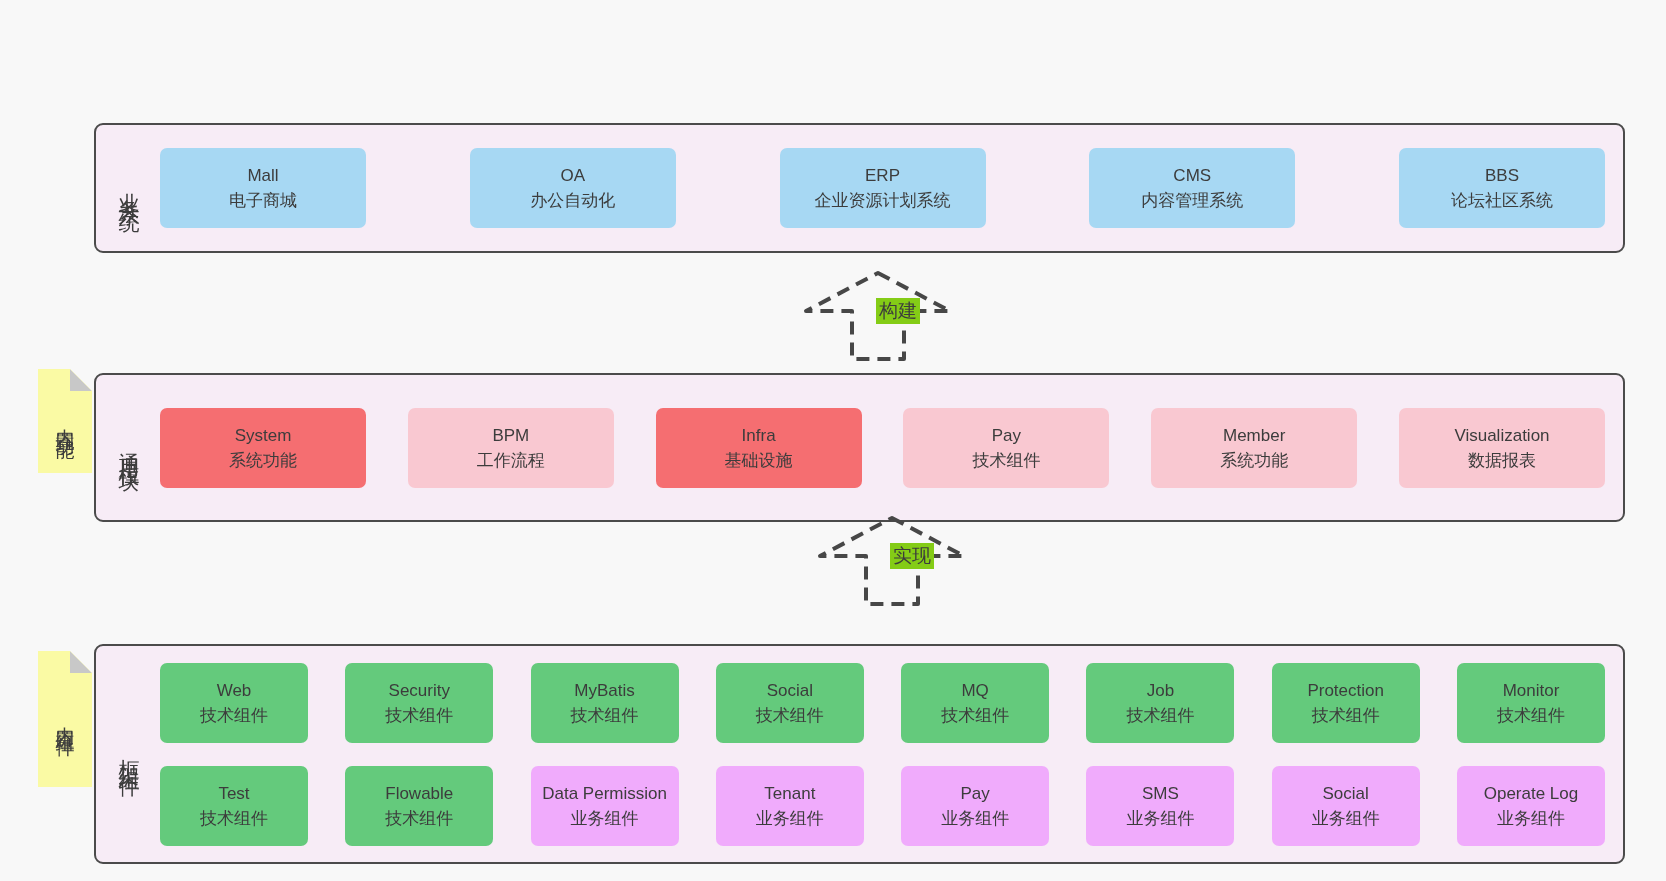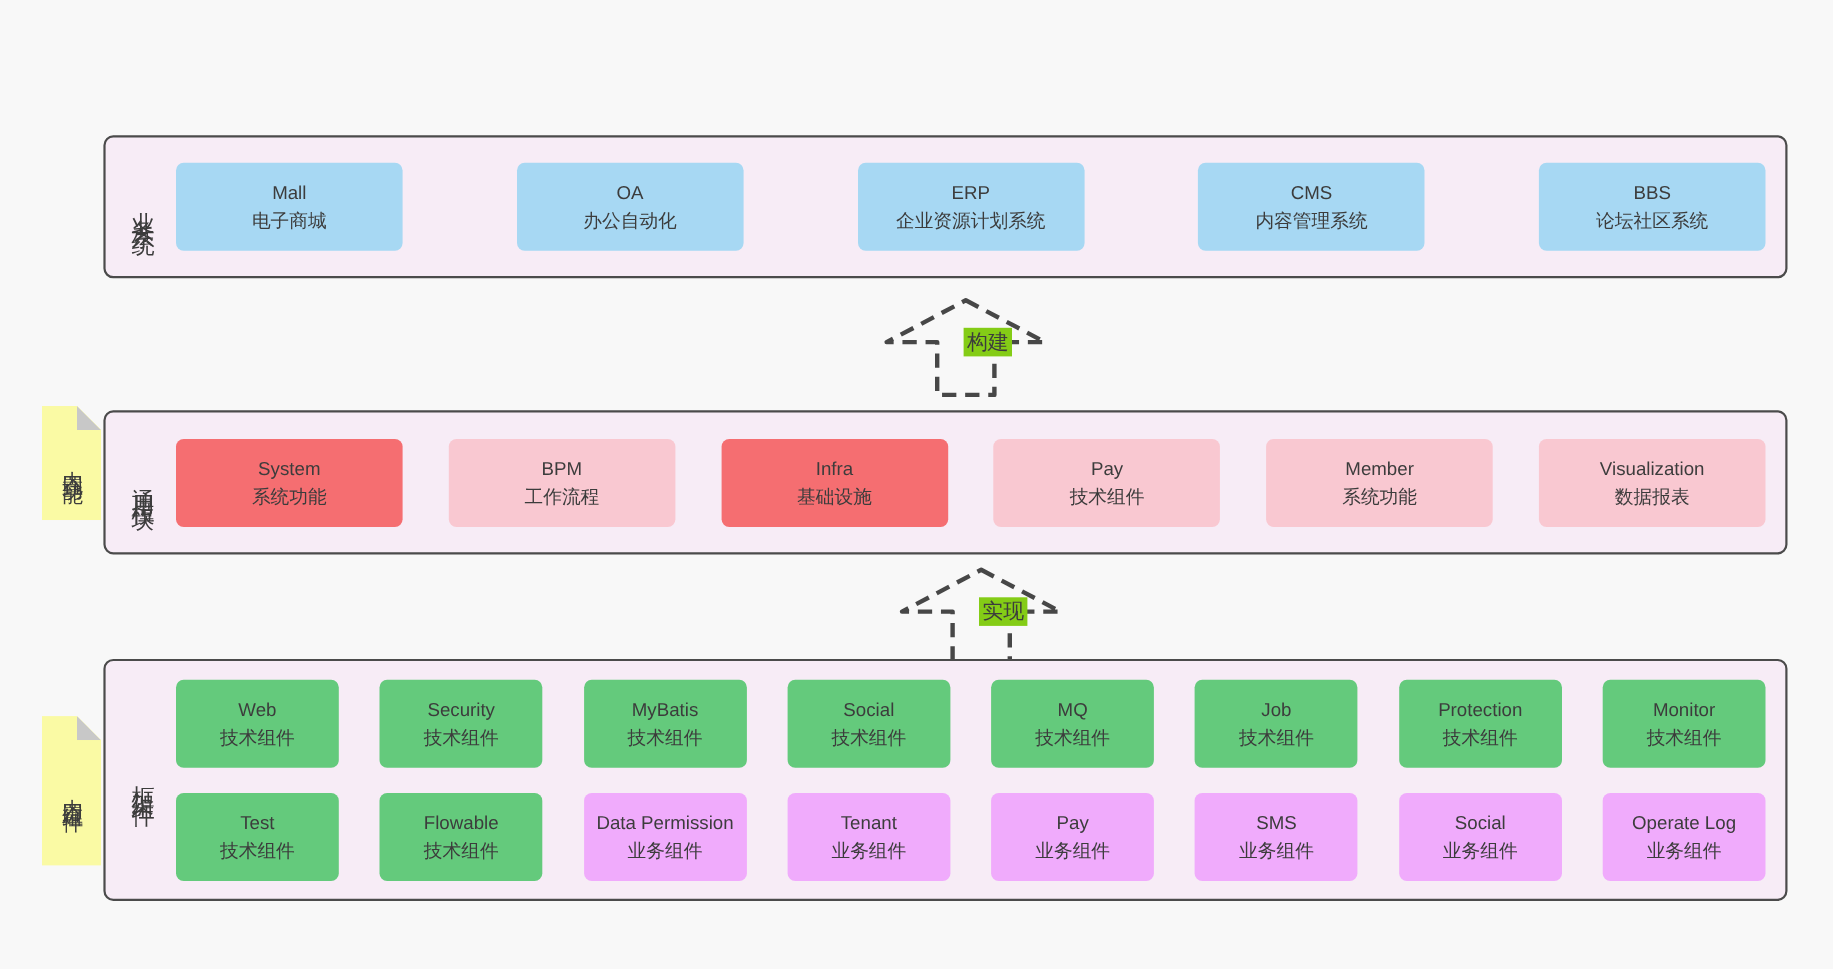--- a/index.html
+++ b/index.html
@@ -14,22 +14,22 @@
   }
   .layer{
     position:absolute;left:94px;width:1531px;
     background:#f7ecf6;
     border:2px solid #4b4b4b;
     border-radius:9px;
     box-sizing:border-box;
     display:flex;align-items:center;
   }
   #layer-business{top:123px;height:130px;}
-  #layer-modules{top:373px;height:131px;}
-  #layer-components{top:599px;height:220px;}
+  #layer-modules{top:373px;height:149px;}
+  #layer-components{top:644px;height:220px;}
   .vlabel{
     flex:none;
     writing-mode:vertical-rl;
     text-orientation:upright;
     font-size:21px;
     letter-spacing:6px;
     margin-left:16px;
     color:#3c3c3c;
     line-height:34px;
   }

